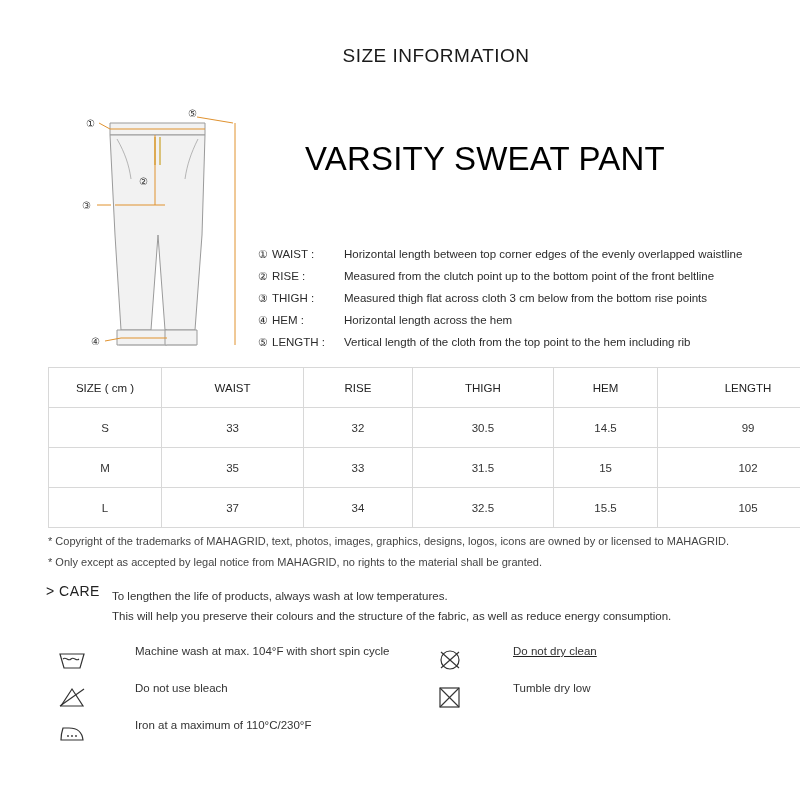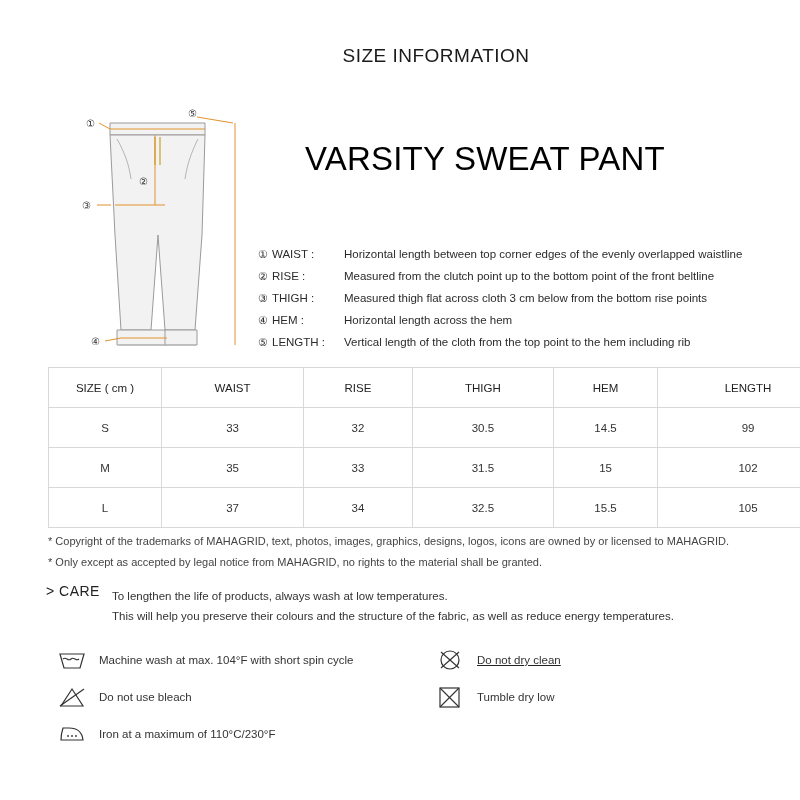--- a/index.html
+++ b/index.html
@@ -143,21 +143,21 @@
   
   .symbols {
     position: absolute;
     left: 55px;
     top: 645px;
     width: 720px;
   }
   .sym-row {
     position: absolute;
     display: flex;
-    align-items: center;
+    gap: 36px;
   }
   .sym-icon {
     width: 34px;
     height: 30px;
     flex: 0 0 34px;
   }
   .sym-label {
     font-size: 11.5px;
     color: #333333;
     margin-left: 10px;
@@ -288,21 +288,21 @@
 
   <div class="copyright">
     <div>* Copyright of the trademarks of MAHAGRID, text, photos, images, graphics, designs, logos, icons are owned by or licensed to MAHAGRID.</div>
     <div>* Only except as accepted by legal notice from MAHAGRID, no rights to the material shall be granted.</div>
   </div>
 
   <div class="care-block">
     <div class="care-head">&gt; CARE</div>
     <div class="care-text">
       <div>To lengthen the life of products, always wash at low temperatures.</div>
-      <div>This will help you preserve their colours and the structure of the fabric, as well as reduce energy temperatures.</div>
+      <div>This will help you preserve their colours and the structure of the fabric, as well as reduce energy consumption.</div>
     </div>
   </div>
 
   <div class="symbols">
 
     <div class="sym-row" style="left:0px; top:0px;">
       <span class="sym-icon">
         <svg width="34" height="30" viewBox="0 0 34 30" xmlns="http://www.w3.org/2000/svg">
           <path d="M5,9 L29,9 L25,23 L9,23 Z" fill="none" stroke="#333" stroke-width="1.2"></path>
           <path d="M8,14 c3,-3 5,3 8,0 c3,-3 5,3 8,0" fill="none" stroke="#333" stroke-width="1.1"></path>

